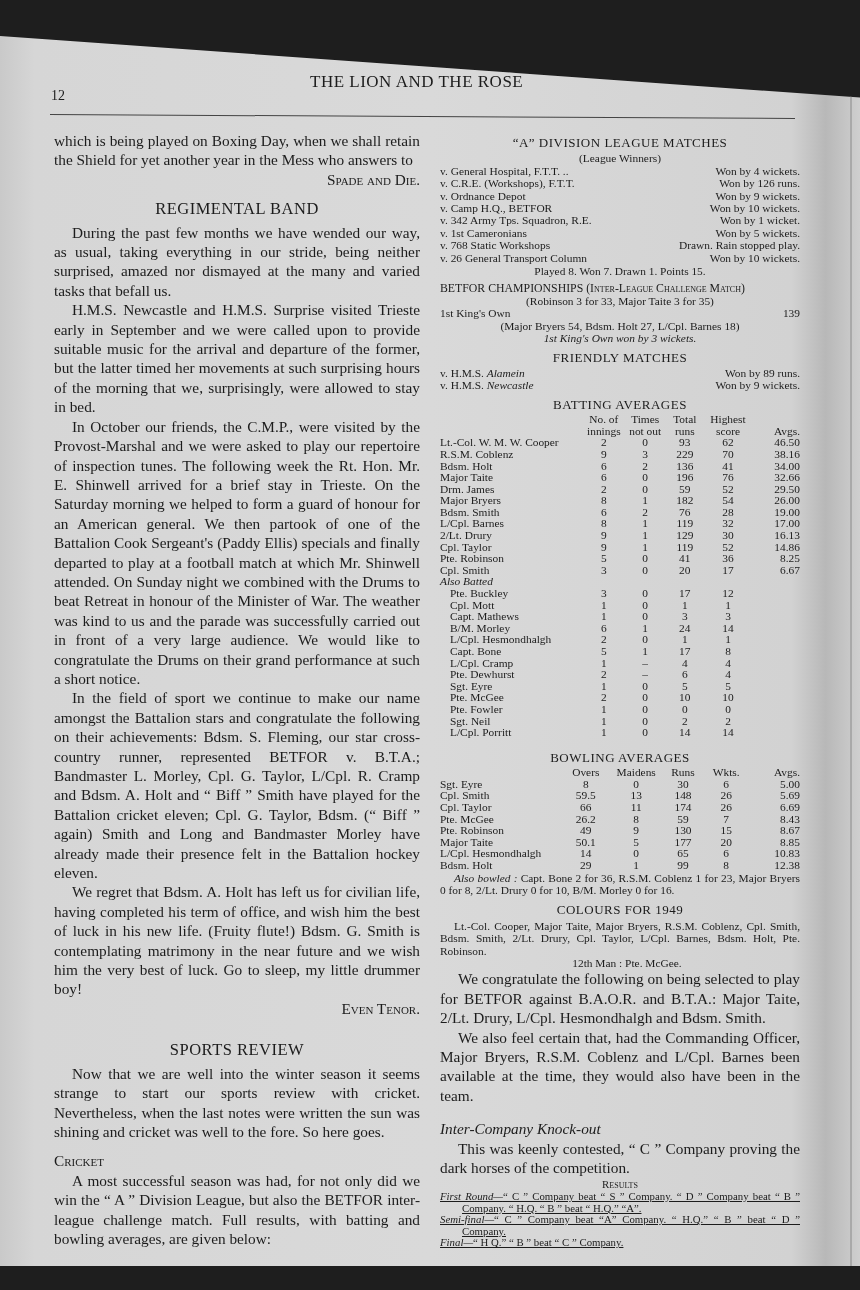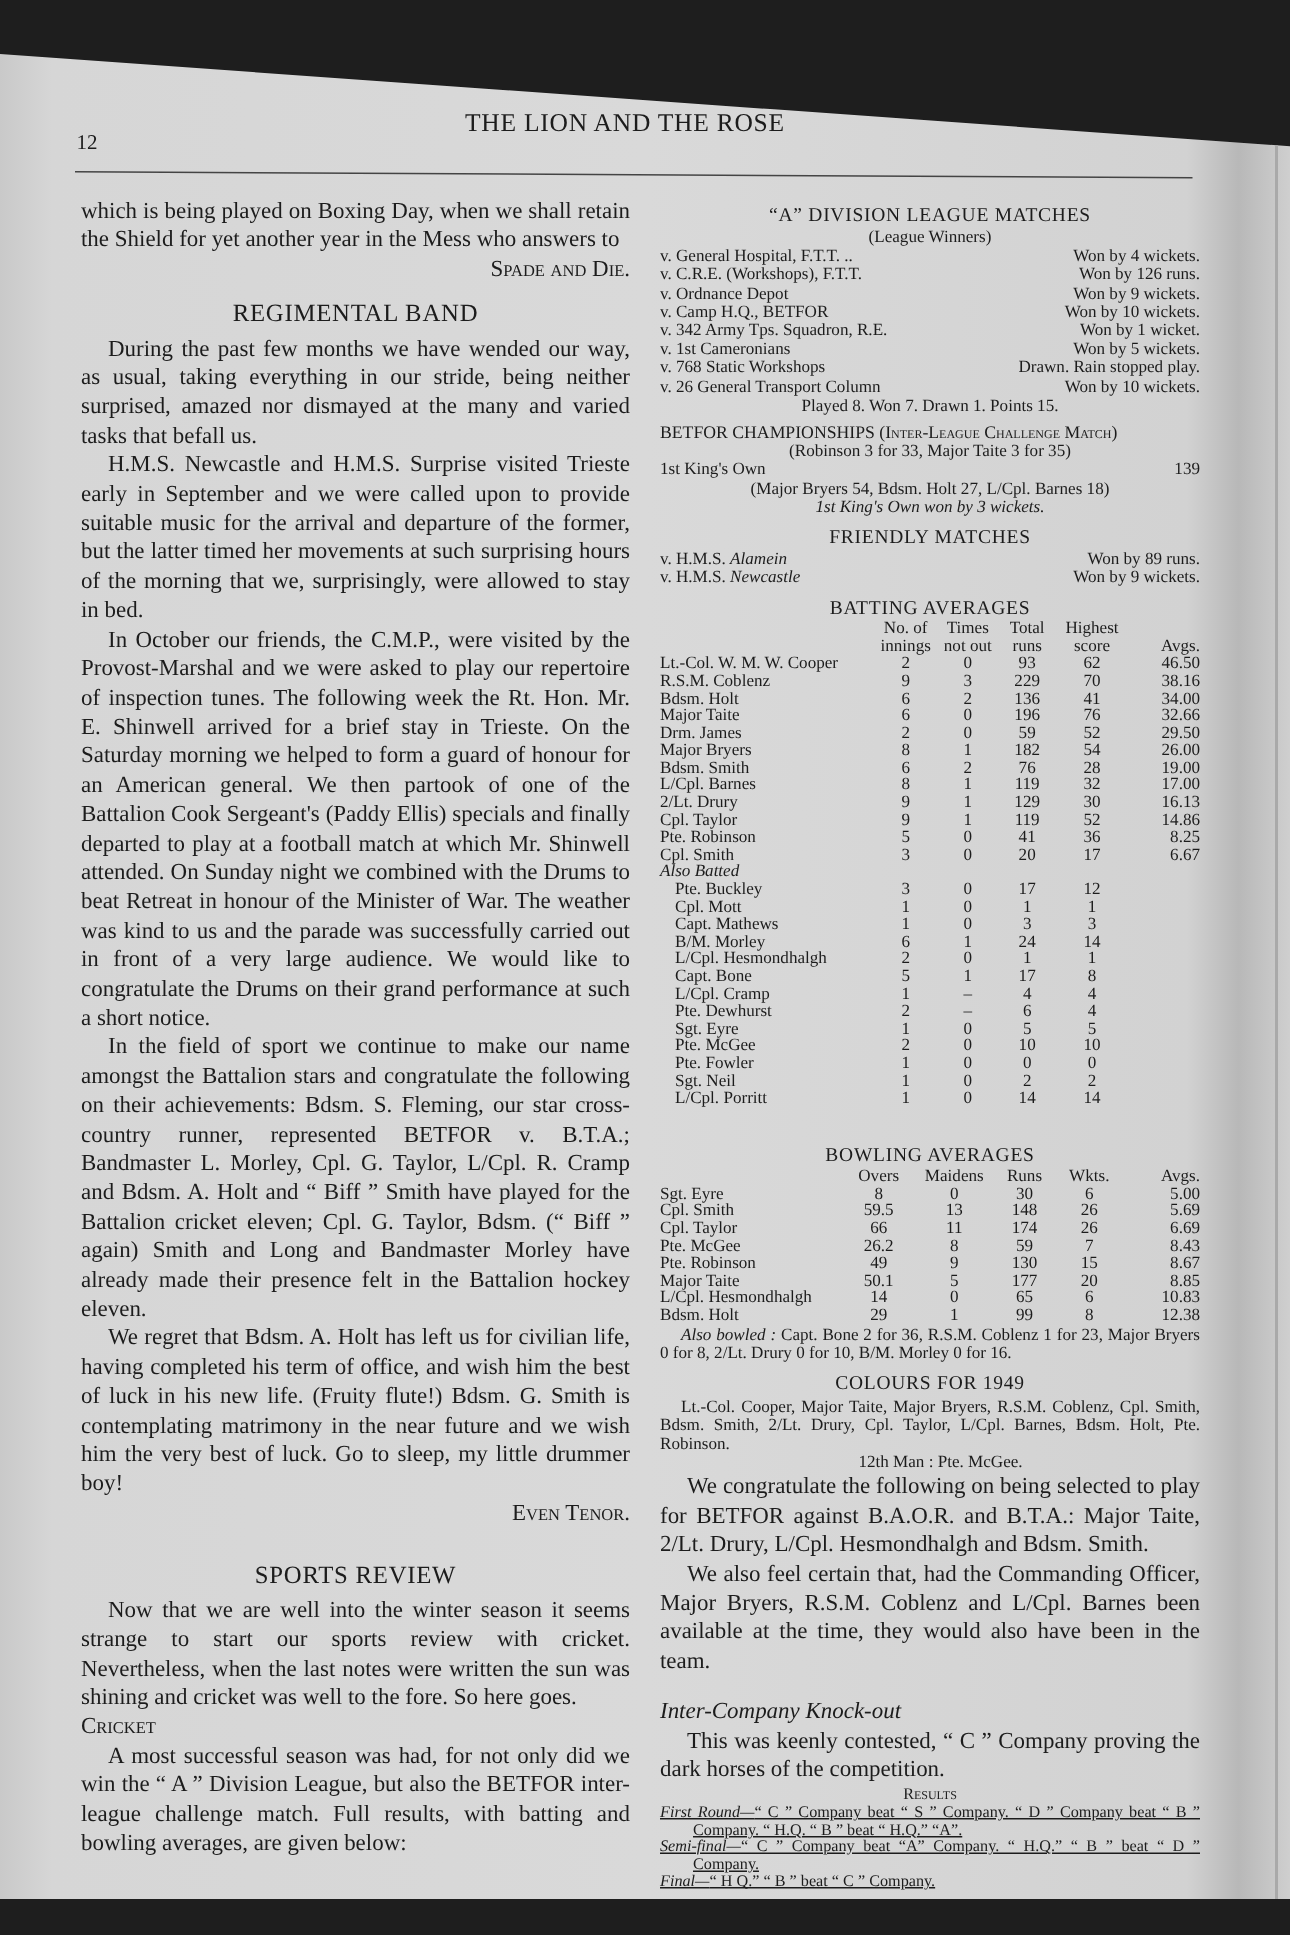--- a/index.html
+++ b/index.html
@@ -51,21 +51,21 @@
   <h2>REGIMENTAL BAND</h2>
   <p class="ind">During the past few months we have wended our way, as usual, taking everything in our stride, being neither surprised, amazed nor dismayed at the many and varied tasks that befall us.</p>
   <p class="ind">H.M.S. Newcastle and H.M.S. Surprise visited Trieste early in September and we were called upon to provide suitable music for the arrival and departure of the former, but the latter timed her movements at such surprising hours of the morning that we, surprisingly, were allowed to stay in bed.</p>
   <p class="ind">In October our friends, the C.M.P., were visited by the Provost-Marshal and we were asked to play our repertoire of inspection tunes. The following week the Rt. Hon. Mr. E. Shinwell arrived for a brief stay in Trieste. On the Saturday morning we helped to form a guard of honour for an American general. We then partook of one of the Battalion Cook Sergeant's (Paddy Ellis) specials and finally departed to play at a football match at which Mr. Shinwell attended. On Sunday night we combined with the Drums to beat Retreat in honour of the Minister of War. The weather was kind to us and the parade was successfully carried out in front of a very large audience. We would like to congratulate the Drums on their grand performance at such a short notice.</p>
   <p class="ind">In the field of sport we continue to make our name amongst the Battalion stars and congratulate the following on their achievements: Bdsm. S. Fleming, our star cross-country runner, represented BETFOR v. B.T.A.; Bandmaster L. Morley, Cpl. G. Taylor, L/Cpl. R. Cramp and Bdsm. A. Holt and “ Biff ” Smith have played for the Battalion cricket eleven; Cpl. G. Taylor, Bdsm. (“ Biff ” again) Smith and Long and Bandmaster Morley have already made their presence felt in the Battalion hockey eleven.</p>
   <p class="ind">We regret that Bdsm. A. Holt has left us for civilian life, having completed his term of office, and wish him the best of luck in his new life. (Fruity flute!) Bdsm. G. Smith is contemplating matrimony in the near future and we wish him the very best of luck. Go to sleep, my little drummer boy!</p>
   <p class="sig">Even Tenor.</p>
 
   <h2 style="margin-top:22px">SPORTS REVIEW</h2>
   <p class="ind">Now that we are well into the winter season it seems strange to start our sports review with cricket. Nevertheless, when the last notes were written the sun was shining and cricket was well to the fore. So here goes.</p>
-  <p class="sc" style="margin-top:0">Cricket</p>
+  <p class="sc" style="margin-top:10px">Cricket</p>
   <p class="ind">A most successful season was had, for not only did we win the “ A ” Division League, but also the BETFOR inter-league challenge match. Full results, with batting and bowling averages, are given below:</p>
 </div>
 
 <div class="col right">
   <div class="hd">“A” DIVISION LEAGUE MATCHES</div>
   <div class="small ctr">(League Winners)</div>
   <div class="small">
     <div class="row">
         <span>v. General Hospital, F.T.T. ..</span>
         <span>Won by 4 wickets.</span>
@@ -343,21 +343,21 @@
           <td>L/Cpl. Porritt</td>
           <td class="n">1</td>
           <td class="n">0</td>
           <td class="n">14</td>
           <td class="n">14</td>
           <td class="n"></td>
         </tr>
       </tbody>
   </table>
 
-  <div class="hd" style="margin-top:21px">BOWLING AVERAGES</div>
+  <div class="hd" style="margin-top:9px">BOWLING AVERAGES</div>
   <table>
     <thead>
       <tr>
         <td style="width:34%"></td>
         <td class="n" style="width:13%">Overs</td>
         <td class="n" style="width:15%">Maidens</td>
         <td class="n" style="width:11%">Runs</td>
         <td class="n" style="width:13%">Wkts.</td>
         <td class="r">Avgs.</td>
       </tr>

